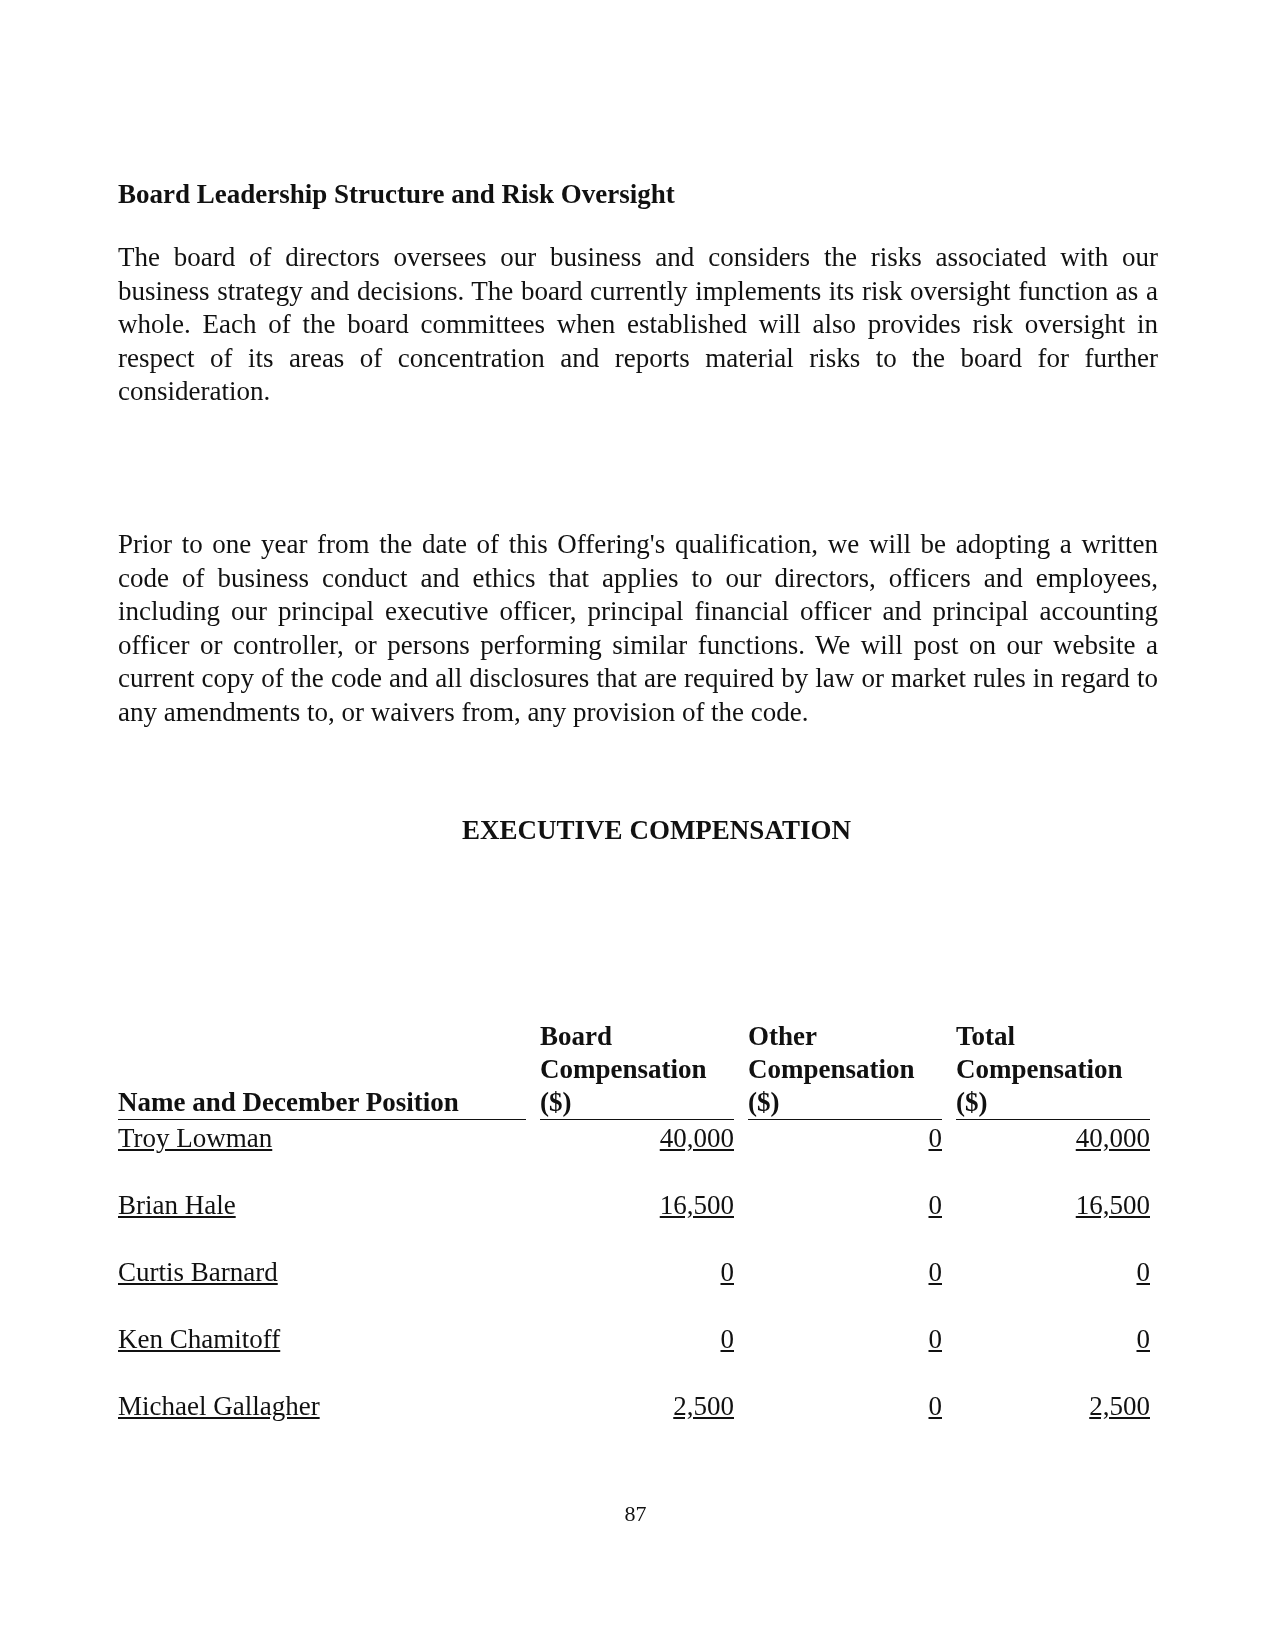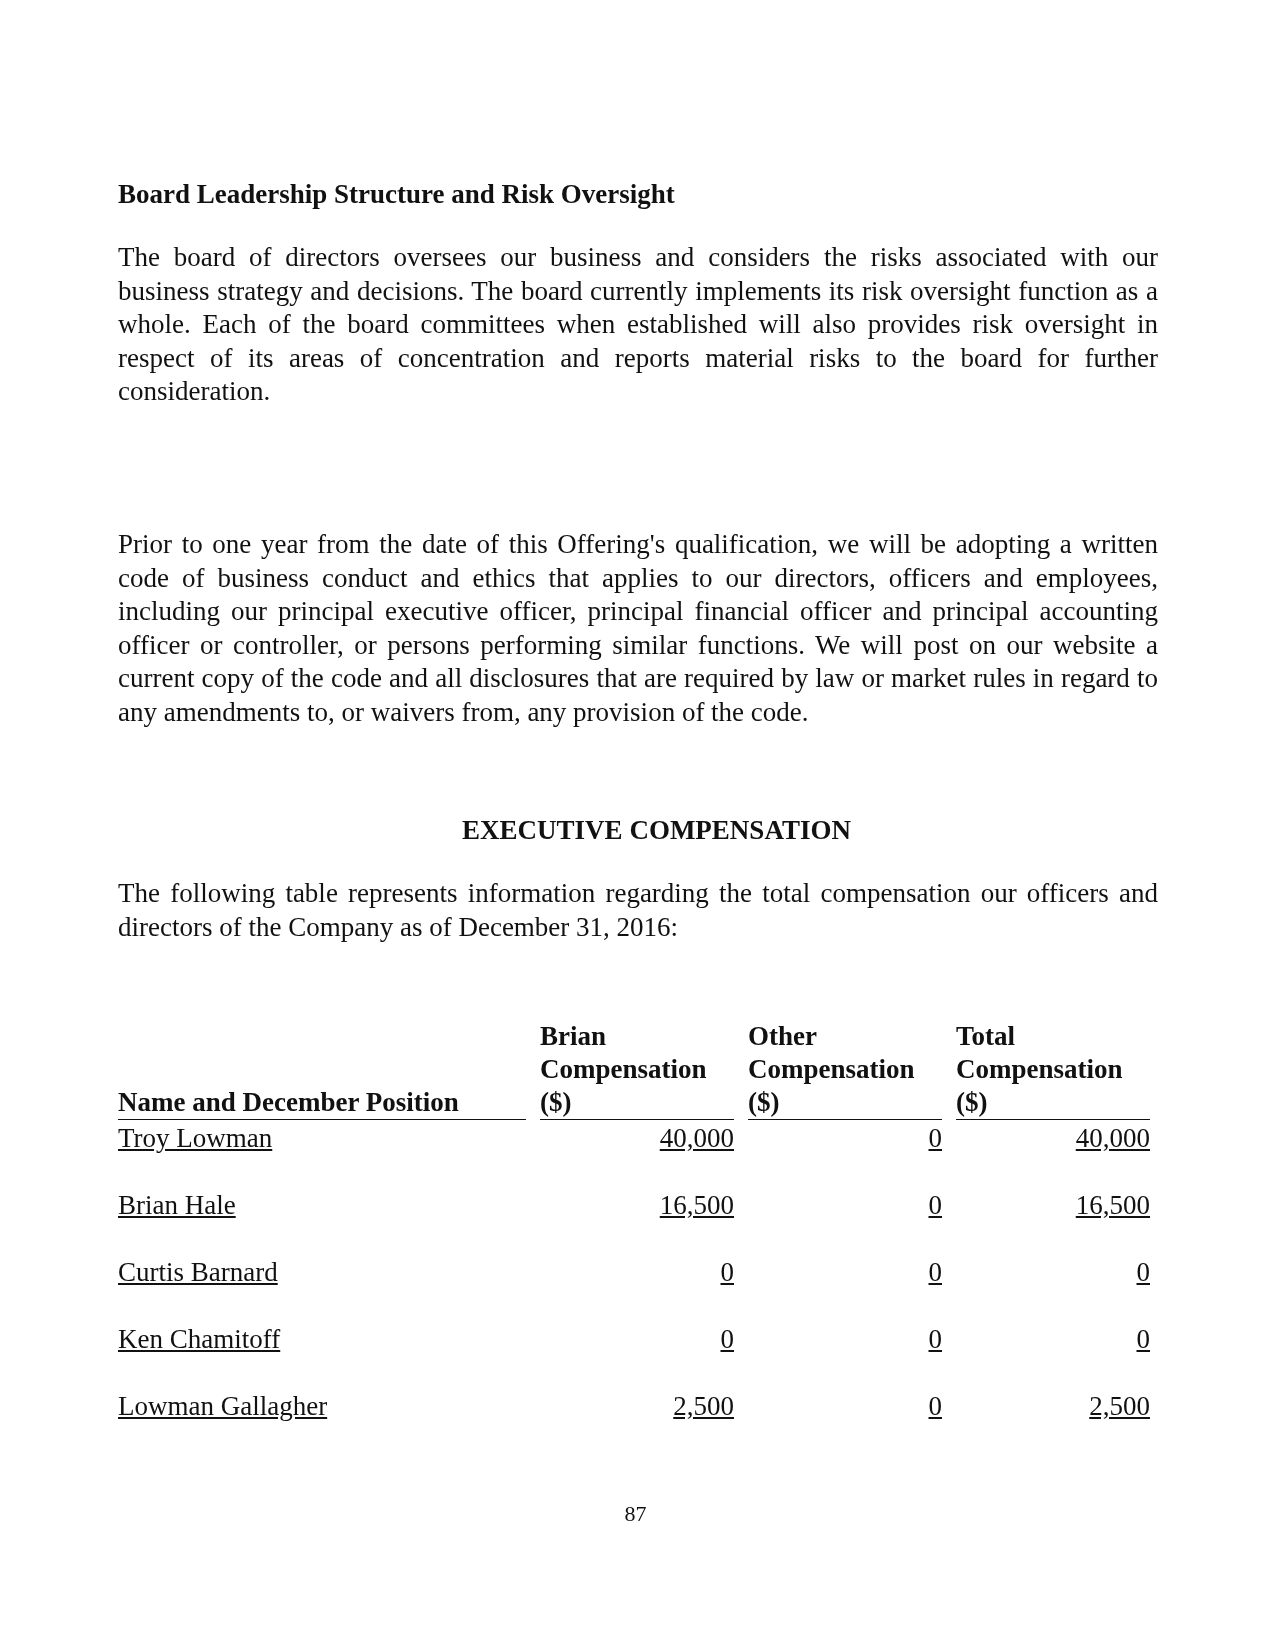--- a/index.html
+++ b/index.html
@@ -46,31 +46,30 @@
 <body>
 
 <div class="page">
 
   <h2 class="heading" style="top:178px;">Board Leadership Structure and Risk Oversight</h2>
   <p class="para last-left" style="top:241px;">The board of directors oversees our business and considers the risks associated with our business strategy and decisions. The board currently implements its risk oversight function as a whole. Each of the board committees when established will also provides risk oversight in respect of its areas of concentration and reports material risks to the board for further consideration.</p>
 
   <p class="para last-left" style="top:528px;">Prior to one year from the date of this Offering's qualification, we will be adopting a written code of business conduct and ethics that applies to our directors, officers and employees, including our principal executive officer, principal financial officer and principal accounting officer or controller, or persons performing similar functions. We will post on our website a current copy of the code and all disclosures that are required by law or market rules in regard to any amendments to, or waivers from, any provision of the code.</p>
 
   <h2 class="centered-heading" style="top:814px;">EXECUTIVE COMPENSATION</h2>
-  <p class="para last-left" style="top:877px;">The following table represents information regarding the total compensation our officers and directors of the Company as of December 31, 2016:</p>
 
   <table class="comp">
     <thead>
       <tr>
         <th class="c-name">
           <span>Name and December Position</span>
         </th>
         <th class="gap"></th>
         <th class="c-num">
-          <div>Brian</div>
+          <div>Board</div>
           <div>Compensation</div>
           <div>($)</div>
         </th>
         <th class="gap"></th>
         <th class="c-num">
           <div>Other</div>
           <div>Compensation</div>
           <div>($)</div>
         </th>
         <th class="gap"></th>
@@ -112,21 +111,21 @@
       <tr>
         <td>Ken Chamitoff</td>
         <td></td>
         <td class="num">0</td>
         <td></td>
         <td class="num">0</td>
         <td></td>
         <td class="num">0</td>
       </tr>
       <tr>
-        <td>Lowman Gallagher</td>
+        <td>Michael Gallagher</td>
         <td></td>
         <td class="num">2,500</td>
         <td></td>
         <td class="num">0</td>
         <td></td>
         <td class="num">2,500</td>
       </tr>
     </tbody>
   </table>
 

